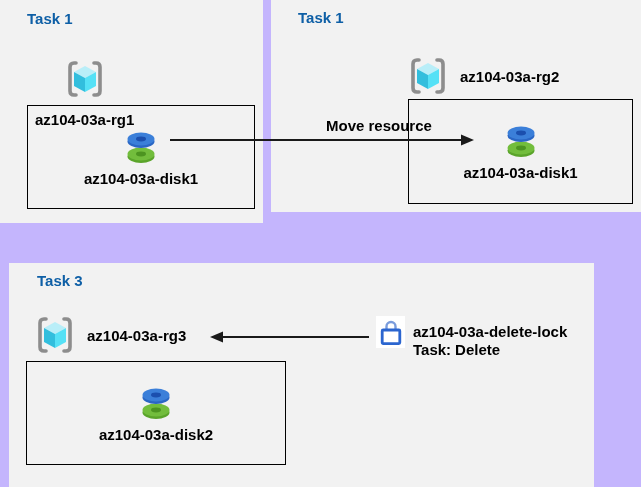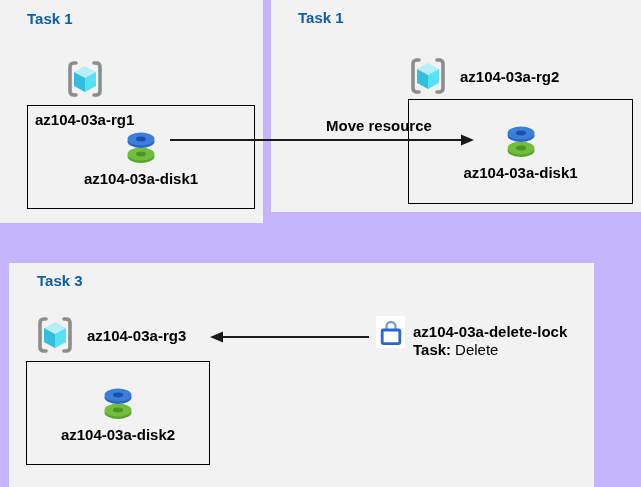--- a/index.html
+++ b/index.html
@@ -29,21 +29,21 @@
   }
   .lock-chip{
     position:absolute;background:var(--lock_box_bg,#ffffff);
     display:flex;align-items:center;justify-content:center;
   }
   .lock-text{
     position:absolute;font-size:15px;line-height:18px;white-space:nowrap;
   }
   .lock-name{font-weight:700;}
   .type-label{font-weight:700;}
-  .type-value{font-weight:400;margin-left:4px;}
+  .type-value{font-weight:700;margin-left:4px;}
   svg{display:block;}
 </style>
 </head>
 <body>
 
 <div class="stage">
 
   <div class="panel" style="left:0;top:0;width:263px;height:223px;"></div>
   <div class="task-title" style="left:27px;top:10px;">Task 1</div>
 
@@ -119,21 +119,21 @@
         <path d="M13 6 H11 Q7 6 7 10 V34 Q7 38 11 38 H13" fill="none" style="stroke:var(--bracket_gray);" stroke-width="3.6" stroke-linecap="round"></path>
         <path d="M31 6 H33 Q37 6 37 10 V34 Q37 38 33 38 H31" fill="none" style="stroke:var(--bracket_gray);" stroke-width="3.6" stroke-linecap="round"></path>
         <polygon points="22,9 33,15 22,21 11,15" style="fill:var(--cube_top);"></polygon>
         <polygon points="11,15 22,21 22,35 11,29" style="fill:var(--cube_left);"></polygon>
         <polygon points="33,15 22,21 22,35 33,29" style="fill:var(--cube_right);"></polygon>
       </svg>
     </span>
     <span class="rg-label">az104-03a-rg3</span>
   </div>
 
-  <div class="resource-box" style="left:26px;top:361px;width:184px;height:104px;">
+  <div class="resource-box" style="left:26px;top:361px;width:260px;height:104px;">
     <span>
       <svg width="36" height="36" viewBox="0 0 36 36">
         <ellipse cx="18" cy="28.5" rx="13.5" ry="6.5" style="fill:var(--disk_green_side);"></ellipse>
         <ellipse cx="18" cy="26" rx="13.5" ry="6.5" style="fill:var(--disk_green_top);"></ellipse>
         <ellipse cx="18" cy="26" rx="5" ry="2.4" style="fill:var(--disk_green_hole);"></ellipse>
         <ellipse cx="18" cy="13.5" rx="13.5" ry="6.5" style="fill:var(--disk_blue_side);"></ellipse>
         <ellipse cx="18" cy="11" rx="13.5" ry="6.5" style="fill:var(--disk_blue_top);"></ellipse>
         <ellipse cx="18" cy="11" rx="5" ry="2.4" style="fill:var(--disk_blue_hole);"></ellipse>
       </svg>
     </span>

